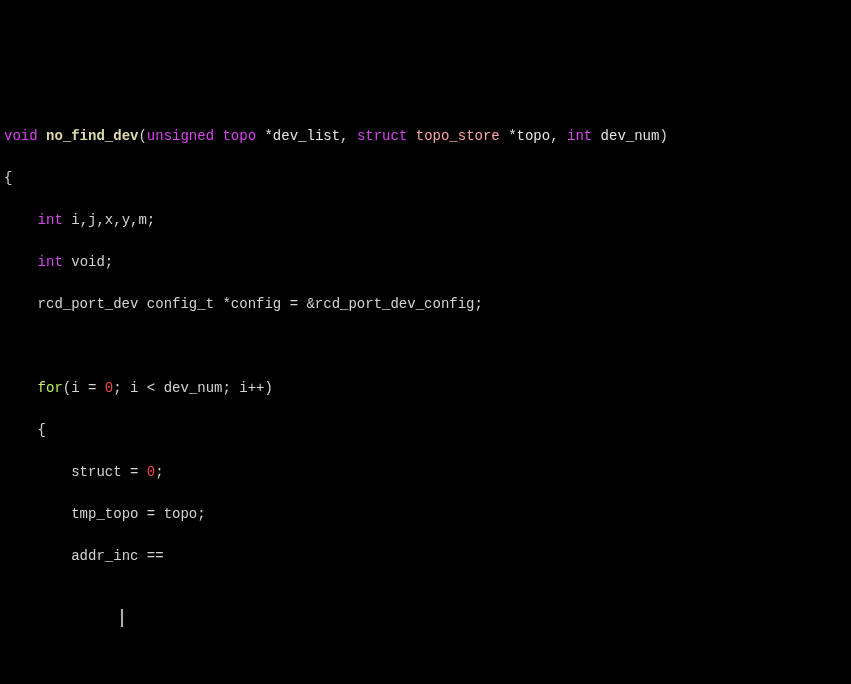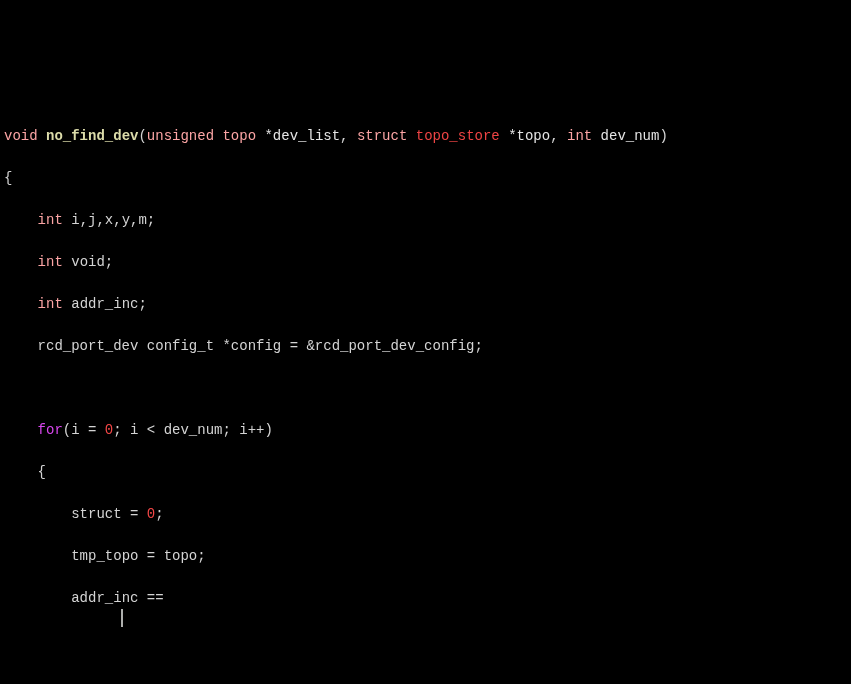--- a/index.html
+++ b/index.html
@@ -7,23 +7,23 @@
     background: #000000;
     font-family: 'Consolas', 'Monaco', 'Courier New', monospace;
     font-size: 14px;
     line-height: 21px;
     color: #d4d4d4;
     padding: 0 4px;
     white-space: pre;
   }
   .code-area { position: relative; }
   .line { display: block; min-height: 21px; }
-  .kw-type { color: #fca5a5; text-align: center; }
-  .kw-flow { color: #d946ef; text-align: center; }
-  .kw-struct { color: #ef4444; margin-top: 12px; }
+  .kw-type { color: #d946ef; text-align: center; }
+  .kw-flow { color: #bef264; text-align: center; }
+  .kw-struct { color: #fca5a5; margin-top: 12px; }
   .func { color: #dcdcaa; font-weight: bold; }
   .param { color: #e5e5e5; }
   .const-red { color: #f44747; }
   .cursor-line {
     position: absolute;
     left: 117px;
     top: 525px;
     width: 2px;
     height: 18px;
     background: #aeafad;
@@ -33,21 +33,20 @@
 <body>
 
 
 
 <div class="code-area">
 <div class="cursor-line"></div>
 <span class="line"><span class="kw-type">void</span> <span class="func">no_find_dev</span>(<span class="kw-type">unsigned topo</span> <span class="param">*dev_list</span>, <span class="kw-type">struct</span> <span class="kw-struct">topo_store</span> <span class="param">*topo</span>, <span class="kw-type">int</span> <span class="param">dev_num</span>)</span>
 <span class="line">{</span>
 <span class="line">    <span class="kw-type">int</span> <span>i,j,x,y,m;</span></span>
 <span class="line">    <span class="kw-type">int</span> <span>void;</span></span>
-<span class="line">    <span class="kw-type">int</span> <span>addr_inc;</span></span>
 <span class="line">    <span>rcd_port_dev config_t *config = &amp;rcd_port_dev_config;</span></span>
 <span class="line"> </span>
 <span class="line">    <span class="kw-flow">for</span><span>(i = </span><span class="const-red">0</span><span>; i &lt; dev_num; i++)</span></span>
 <span class="line">    <span>{</span></span>
 <span class="line">        <span>struct = </span><span class="const-red">0</span><span>;</span></span>
 <span class="line">        <span>tmp_topo = topo;</span></span>
 <span class="line">        <span>addr_inc ==</span></span>
 
 
 

